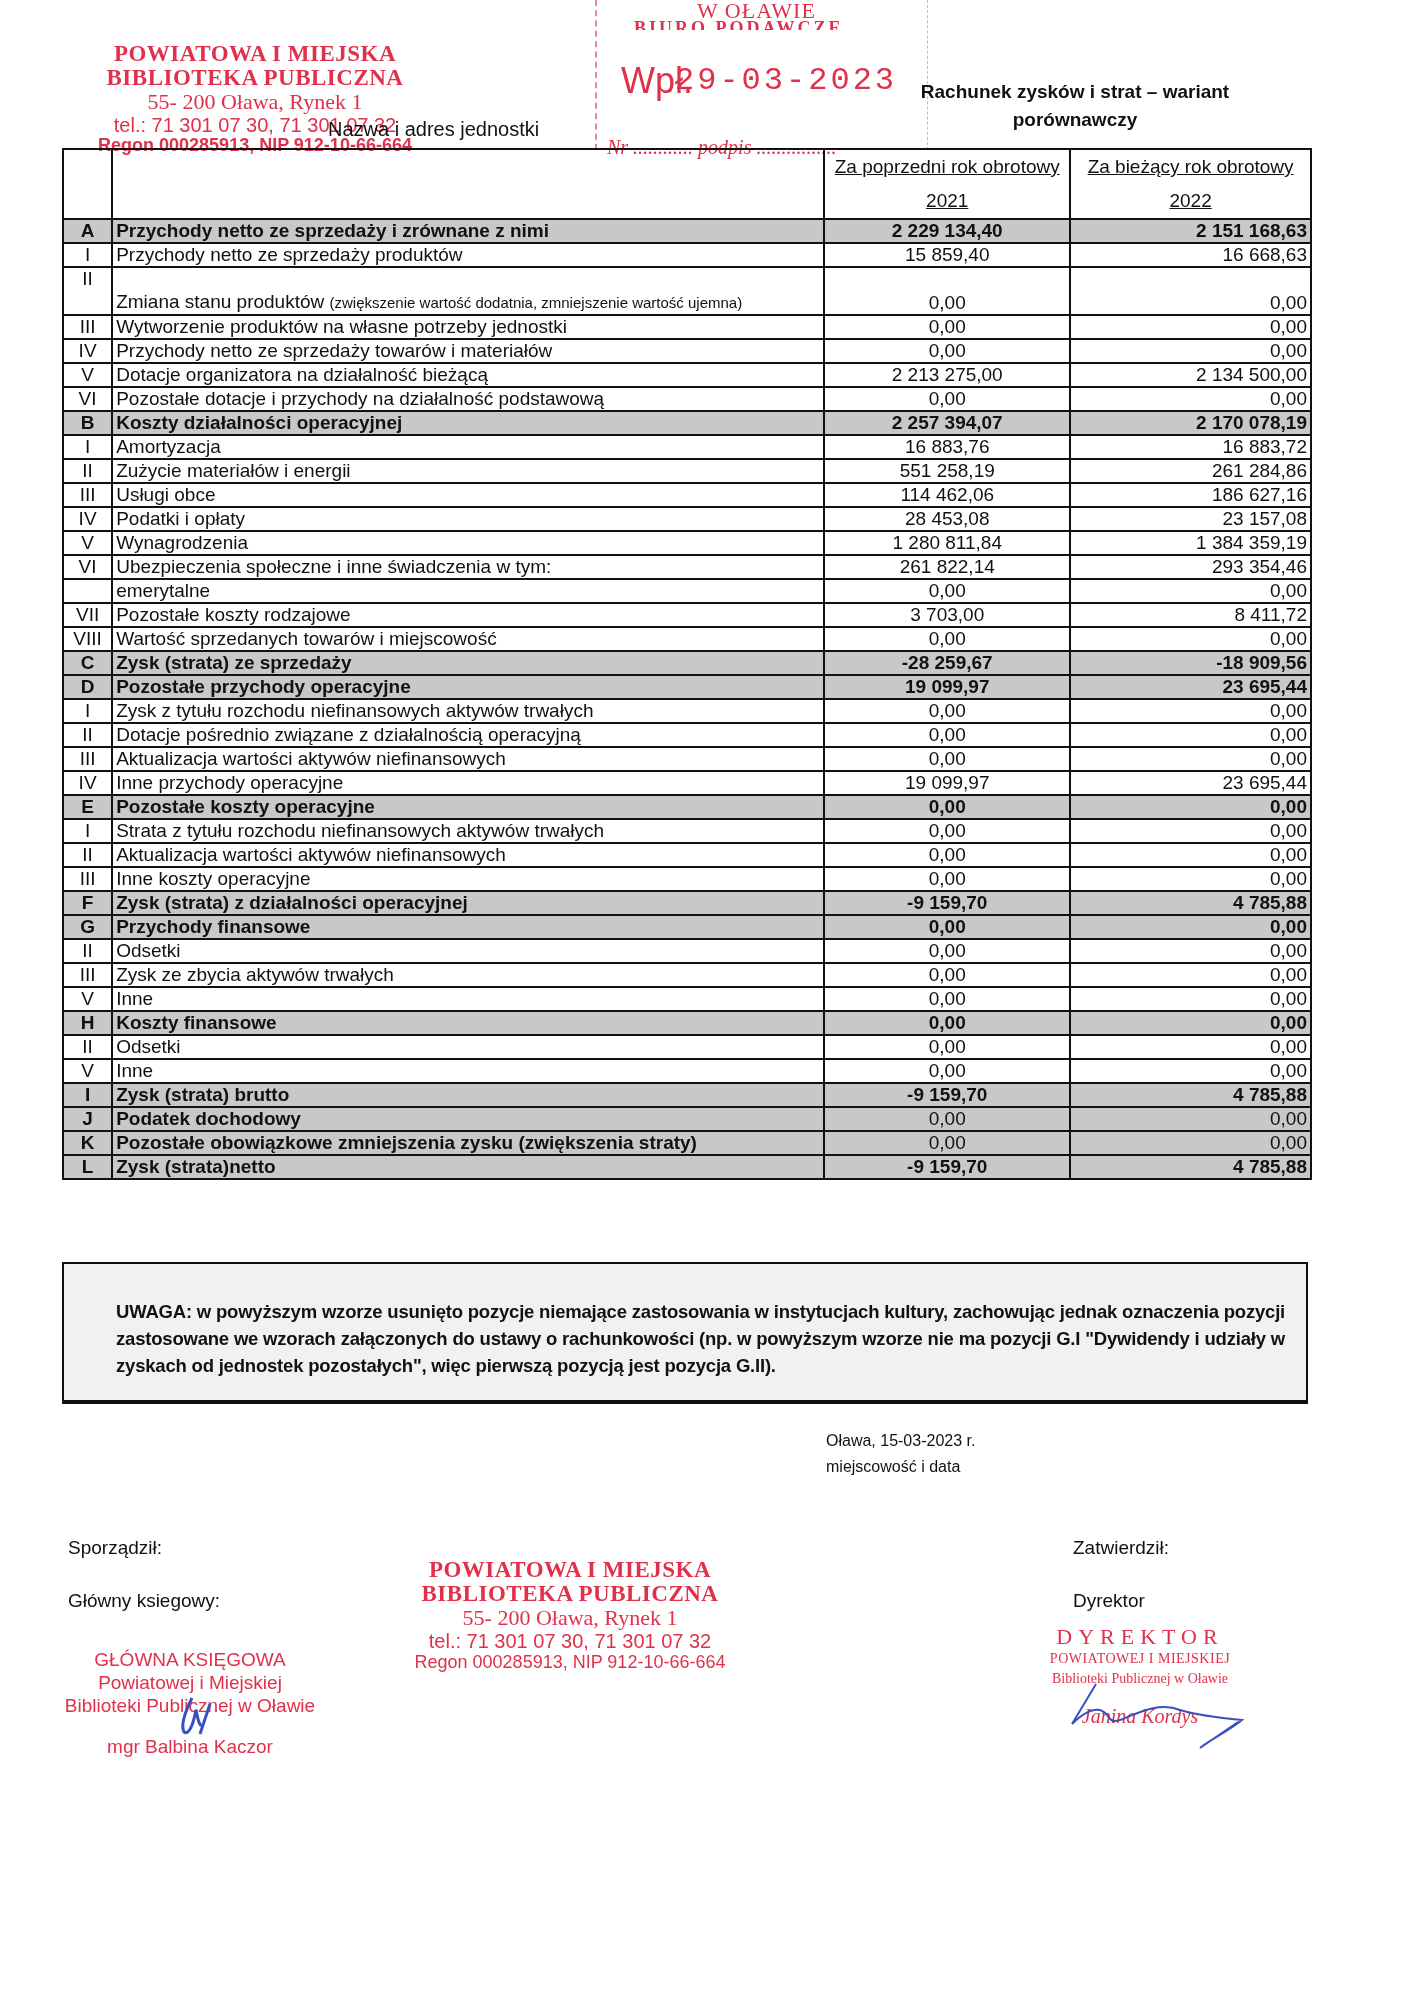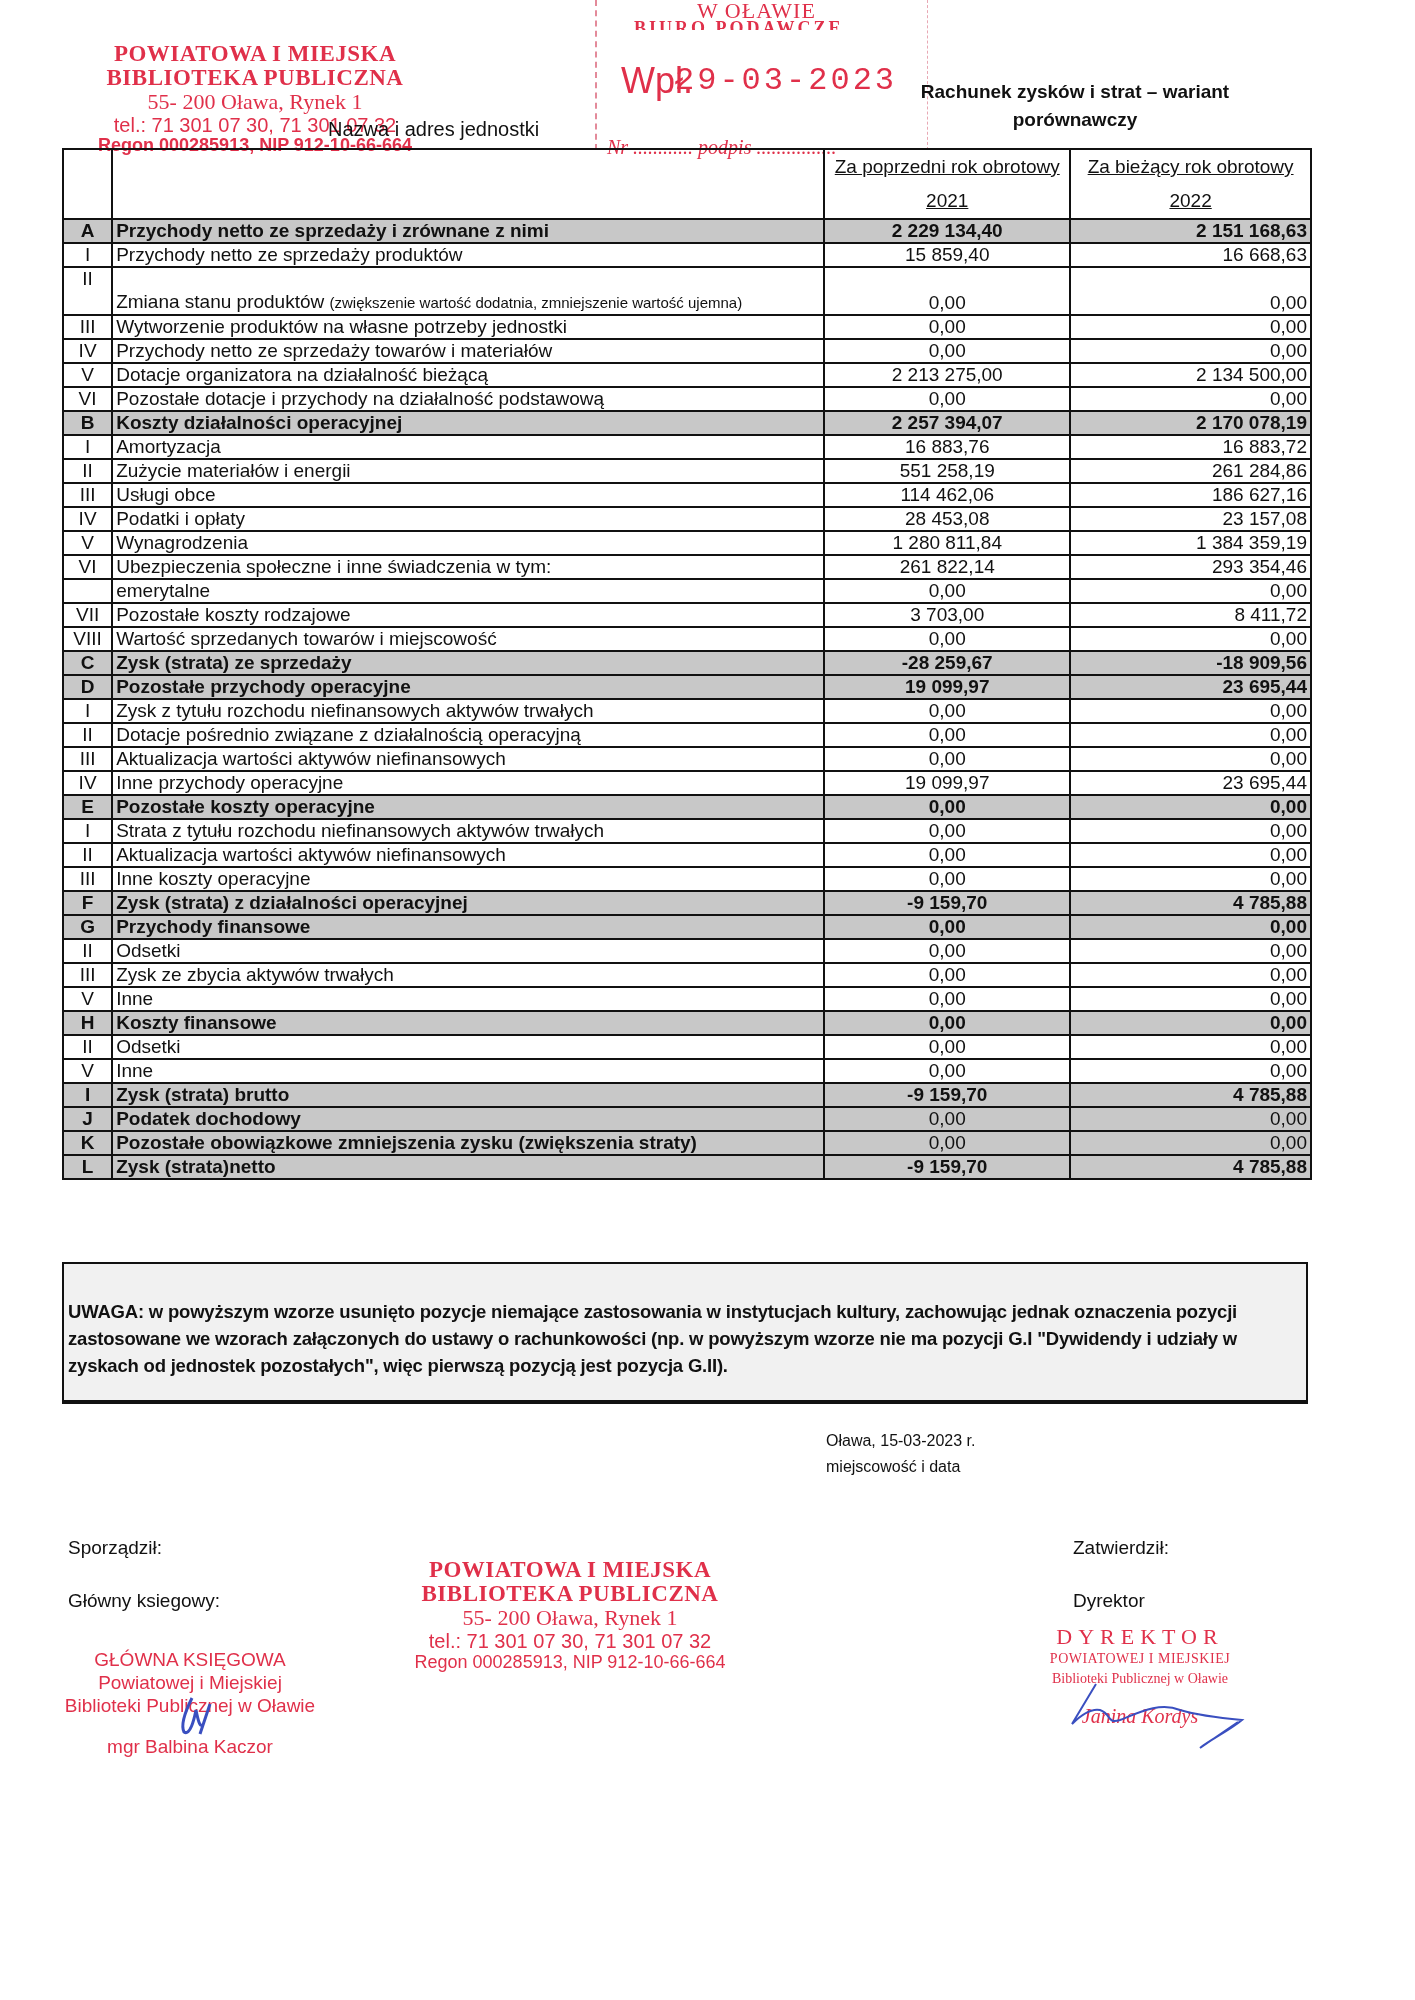--- a/index.html
+++ b/index.html
@@ -30,21 +30,21 @@
   #main-table .c-code { width:48px; text-align:center; }
   #main-table .c-desc { width:695px; }
   #main-table .c-v1 { width:240px; text-align:center; }
   #main-table .c-v2 { width:235px; text-align:right; }
   #main-table tr.section td { background:#c8c8c8; font-weight:bold; }
   #main-table tr.section td.light { font-weight:normal; }
   #main-table tr.tall td { height:46px; vertical-align:bottom; }
   #main-table td.desc-wrap { white-space:normal; line-height:23px; }
   .small { font-size:15px; }
 
-  #note { position:absolute; left:62px; top:1262px; width:1246px; height:142px; border:2px solid #111; border-bottom:4px solid #111; background:#f1f1f1; box-sizing:border-box; }
+  #note { position:absolute; left:62px; top:1262px; width:1246px; height:142px; border:2px solid #111; border-bottom:4px solid #111; background:#f1f1f1; box-sizing:border-box;padding-left:48px; }
   #note p { margin:34px 0 0 4px; font-size:18.5px; line-height:27px; font-weight:bold; letter-spacing:-0.2px; }
 
   #place-date { position:absolute; left:826px; top:1428px; font-size:16px; line-height:26px; }
 
   .sig-label { position:absolute; font-size:19px; }
   #prepared-label { left:68px; top:1537px; }
   #chief-accountant-label { left:68px; top:1590px; }
   #approved-label { left:1073px; top:1537px; }
   #director-label { left:1073px; top:1590px; }
 

